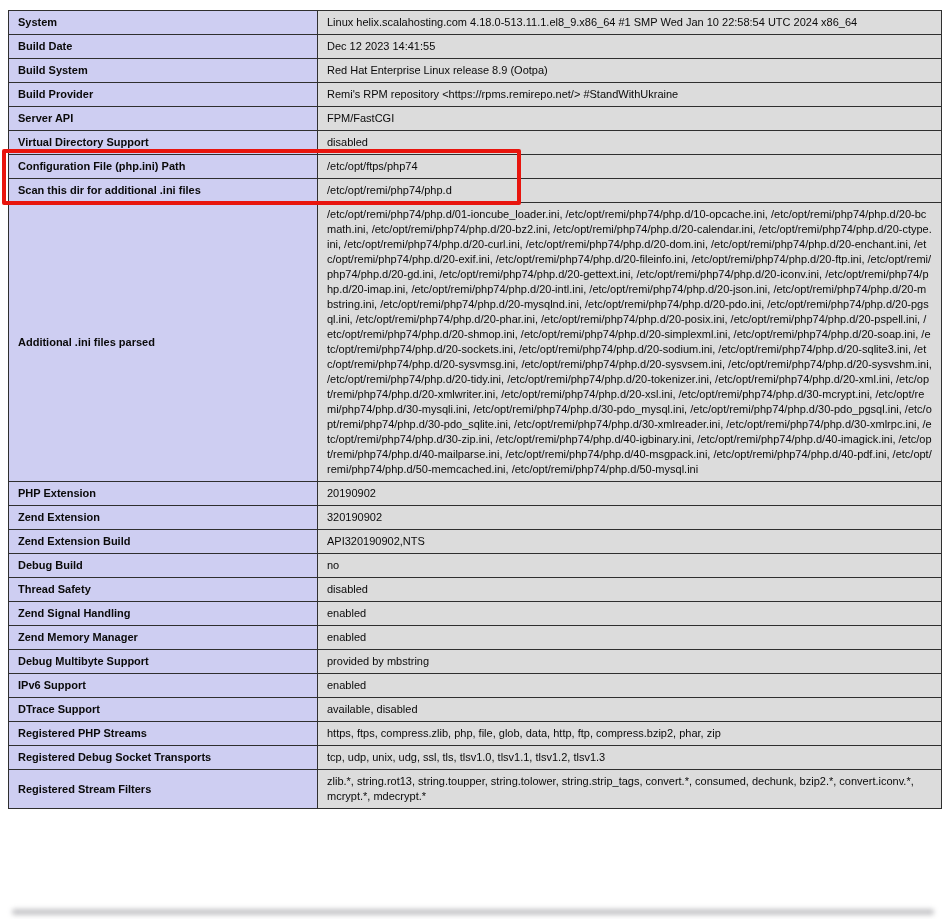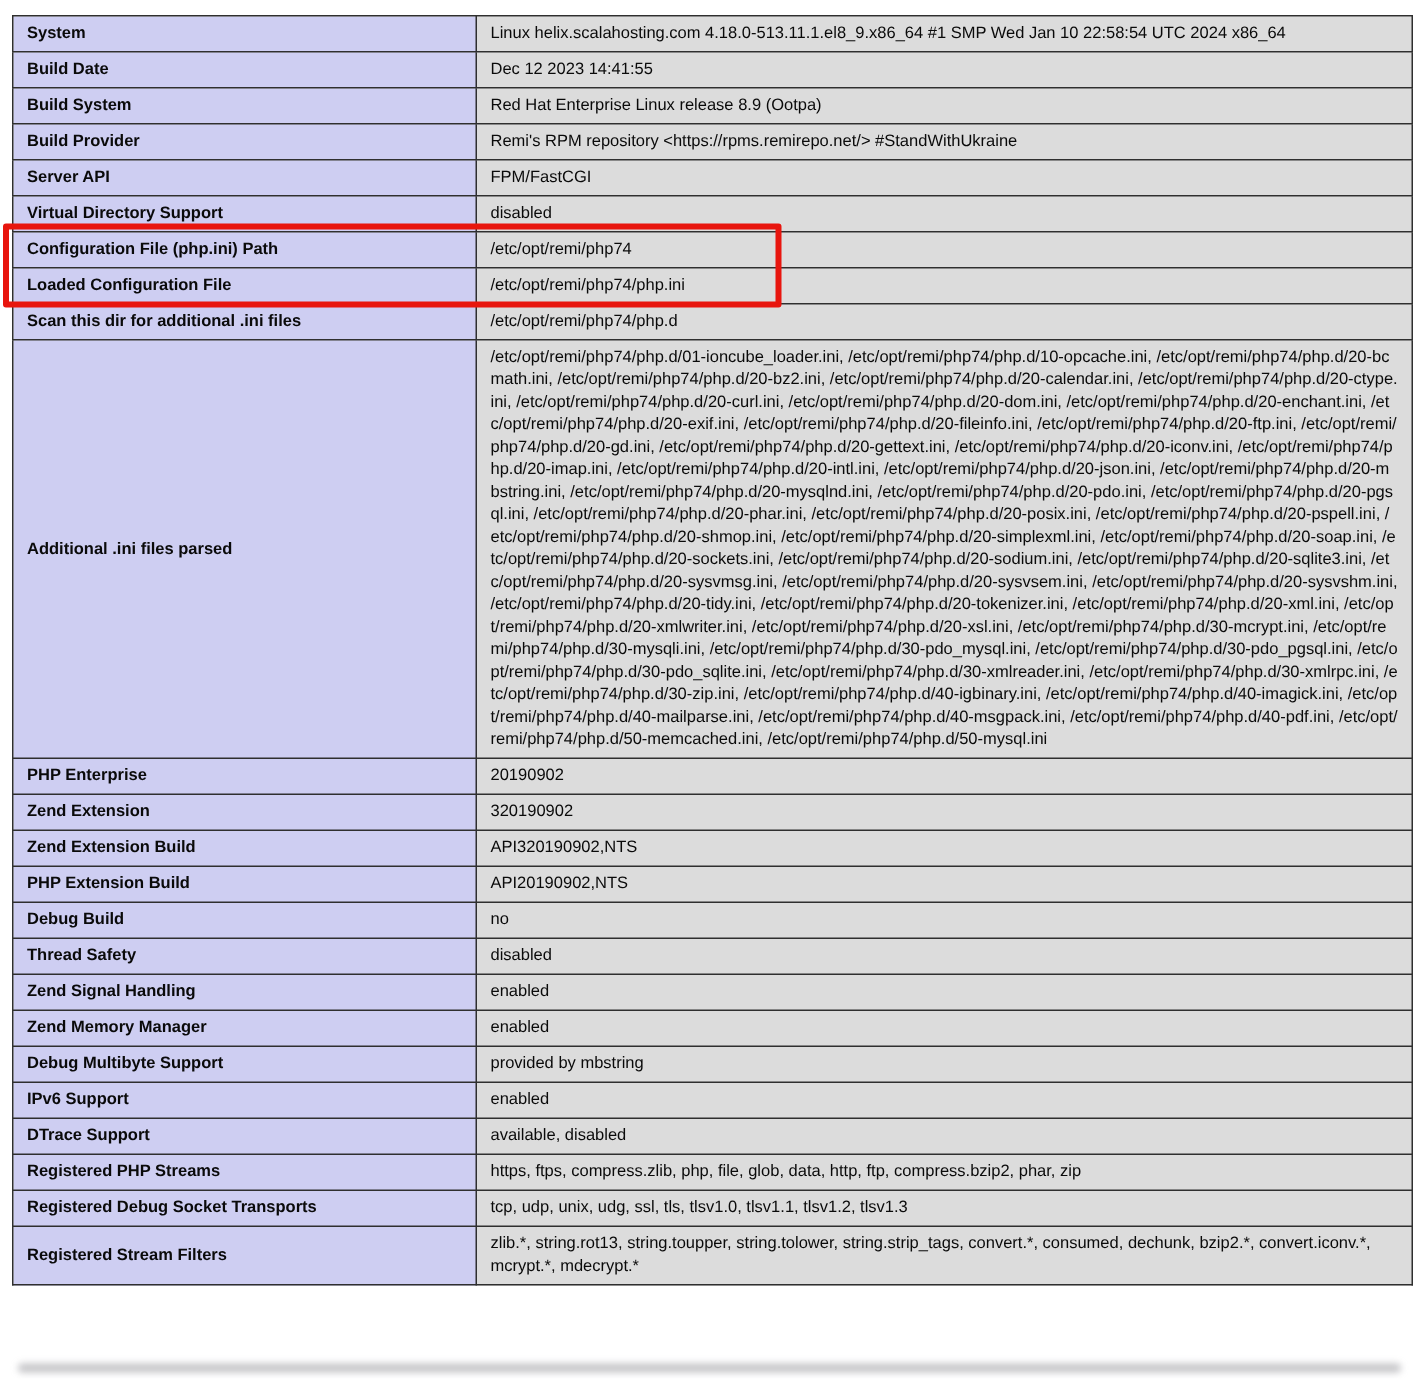--- a/index.html
+++ b/index.html
@@ -100,49 +100,41 @@
         <tr>
     <td class="e">Server API</td>
     <td class="v">FPM/FastCGI</td>
   </tr>
         <tr>
     <td class="e">Virtual Directory Support</td>
     <td class="v">disabled</td>
   </tr>
         <tr>
     <td class="e">Configuration File (php.ini) Path</td>
-    <td class="v">/etc/opt/remi/php74</td>
-  </tr>
-        <tr>
-    <td class="e">Loaded Configuration File</td>
-    <td class="v">/etc/opt/remi/php74/php.ini</td>
+    <td class="v">/etc/opt/ftps/php74</td>
   </tr>
         <tr>
     <td class="e">Scan this dir for additional .ini files</td>
     <td class="v">/etc/opt/remi/php74/php.d</td>
   </tr>
         <tr class="break-all">
     <td class="e">Additional .ini files parsed</td>
     <td class="v">/etc/opt/remi/php74/php.d/01-ioncube_loader.ini, /etc/opt/remi/php74/php.d/10-opcache.ini, /etc/opt/remi/php74/php.d/20-bcmath.ini, /etc/opt/remi/php74/php.d/20-bz2.ini, /etc/opt/remi/php74/php.d/20-calendar.ini, /etc/opt/remi/php74/php.d/20-ctype.ini, /etc/opt/remi/php74/php.d/20-curl.ini, /etc/opt/remi/php74/php.d/20-dom.ini, /etc/opt/remi/php74/php.d/20-enchant.ini, /etc/opt/remi/php74/php.d/20-exif.ini, /etc/opt/remi/php74/php.d/20-fileinfo.ini, /etc/opt/remi/php74/php.d/20-ftp.ini, /etc/opt/remi/php74/php.d/20-gd.ini, /etc/opt/remi/php74/php.d/20-gettext.ini, /etc/opt/remi/php74/php.d/20-iconv.ini, /etc/opt/remi/php74/php.d/20-imap.ini, /etc/opt/remi/php74/php.d/20-intl.ini, /etc/opt/remi/php74/php.d/20-json.ini, /etc/opt/remi/php74/php.d/20-mbstring.ini, /etc/opt/remi/php74/php.d/20-mysqlnd.ini, /etc/opt/remi/php74/php.d/20-pdo.ini, /etc/opt/remi/php74/php.d/20-pgsql.ini, /etc/opt/remi/php74/php.d/20-phar.ini, /etc/opt/remi/php74/php.d/20-posix.ini, /etc/opt/remi/php74/php.d/20-pspell.ini, /etc/opt/remi/php74/php.d/20-shmop.ini, /etc/opt/remi/php74/php.d/20-simplexml.ini, /etc/opt/remi/php74/php.d/20-soap.ini, /etc/opt/remi/php74/php.d/20-sockets.ini, /etc/opt/remi/php74/php.d/20-sodium.ini, /etc/opt/remi/php74/php.d/20-sqlite3.ini, /etc/opt/remi/php74/php.d/20-sysvmsg.ini, /etc/opt/remi/php74/php.d/20-sysvsem.ini, /etc/opt/remi/php74/php.d/20-sysvshm.ini, /etc/opt/remi/php74/php.d/20-tidy.ini, /etc/opt/remi/php74/php.d/20-tokenizer.ini, /etc/opt/remi/php74/php.d/20-xml.ini, /etc/opt/remi/php74/php.d/20-xmlwriter.ini, /etc/opt/remi/php74/php.d/20-xsl.ini, /etc/opt/remi/php74/php.d/30-mcrypt.ini, /etc/opt/remi/php74/php.d/30-mysqli.ini, /etc/opt/remi/php74/php.d/30-pdo_mysql.ini, /etc/opt/remi/php74/php.d/30-pdo_pgsql.ini, /etc/opt/remi/php74/php.d/30-pdo_sqlite.ini, /etc/opt/remi/php74/php.d/30-xmlreader.ini, /etc/opt/remi/php74/php.d/30-xmlrpc.ini, /etc/opt/remi/php74/php.d/30-zip.ini, /etc/opt/remi/php74/php.d/40-igbinary.ini, /etc/opt/remi/php74/php.d/40-imagick.ini, /etc/opt/remi/php74/php.d/40-mailparse.ini, /etc/opt/remi/php74/php.d/40-msgpack.ini, /etc/opt/remi/php74/php.d/40-pdf.ini, /etc/opt/remi/php74/php.d/50-memcached.ini, /etc/opt/remi/php74/php.d/50-mysql.ini</td>
   </tr>
         <tr>
-    <td class="e">PHP Enterprise</td>
+    <td class="e">PHP Extension</td>
     <td class="v">20190902</td>
   </tr>
         <tr>
     <td class="e">Zend Extension</td>
     <td class="v">320190902</td>
   </tr>
         <tr>
     <td class="e">Zend Extension Build</td>
     <td class="v">API320190902,NTS</td>
-  </tr>
-        <tr>
-    <td class="e">PHP Extension Build</td>
-    <td class="v">API20190902,NTS</td>
   </tr>
         <tr>
     <td class="e">Debug Build</td>
     <td class="v">no</td>
   </tr>
         <tr>
     <td class="e">Thread Safety</td>
     <td class="v">disabled</td>
   </tr>
         <tr>

